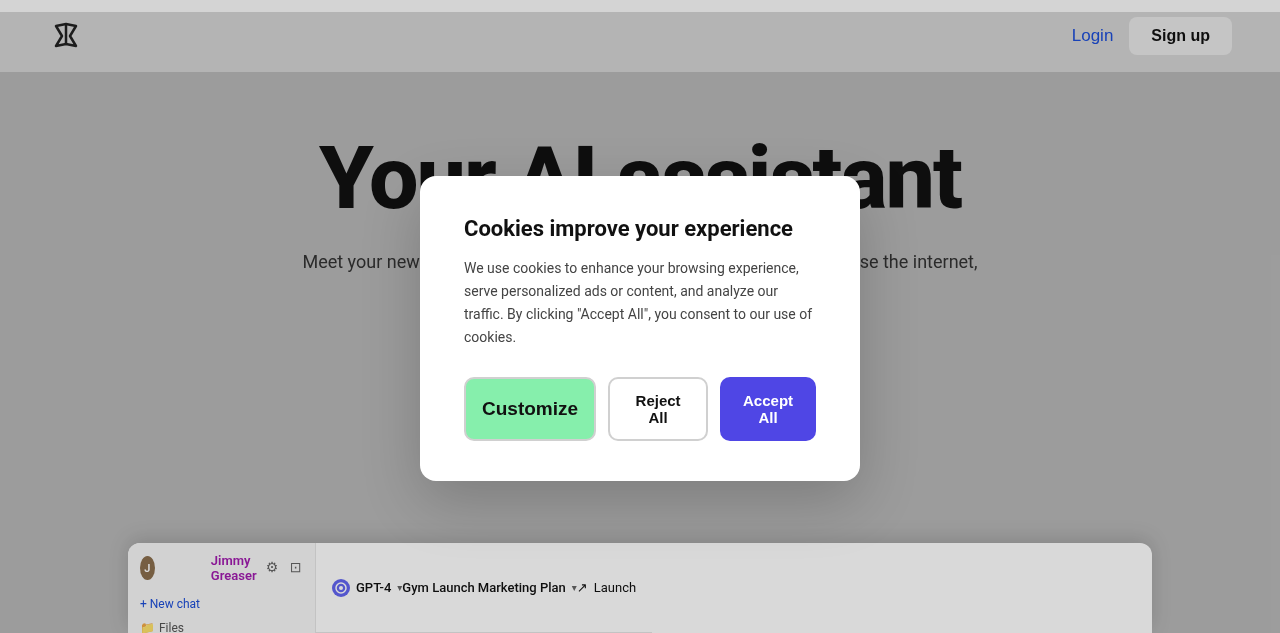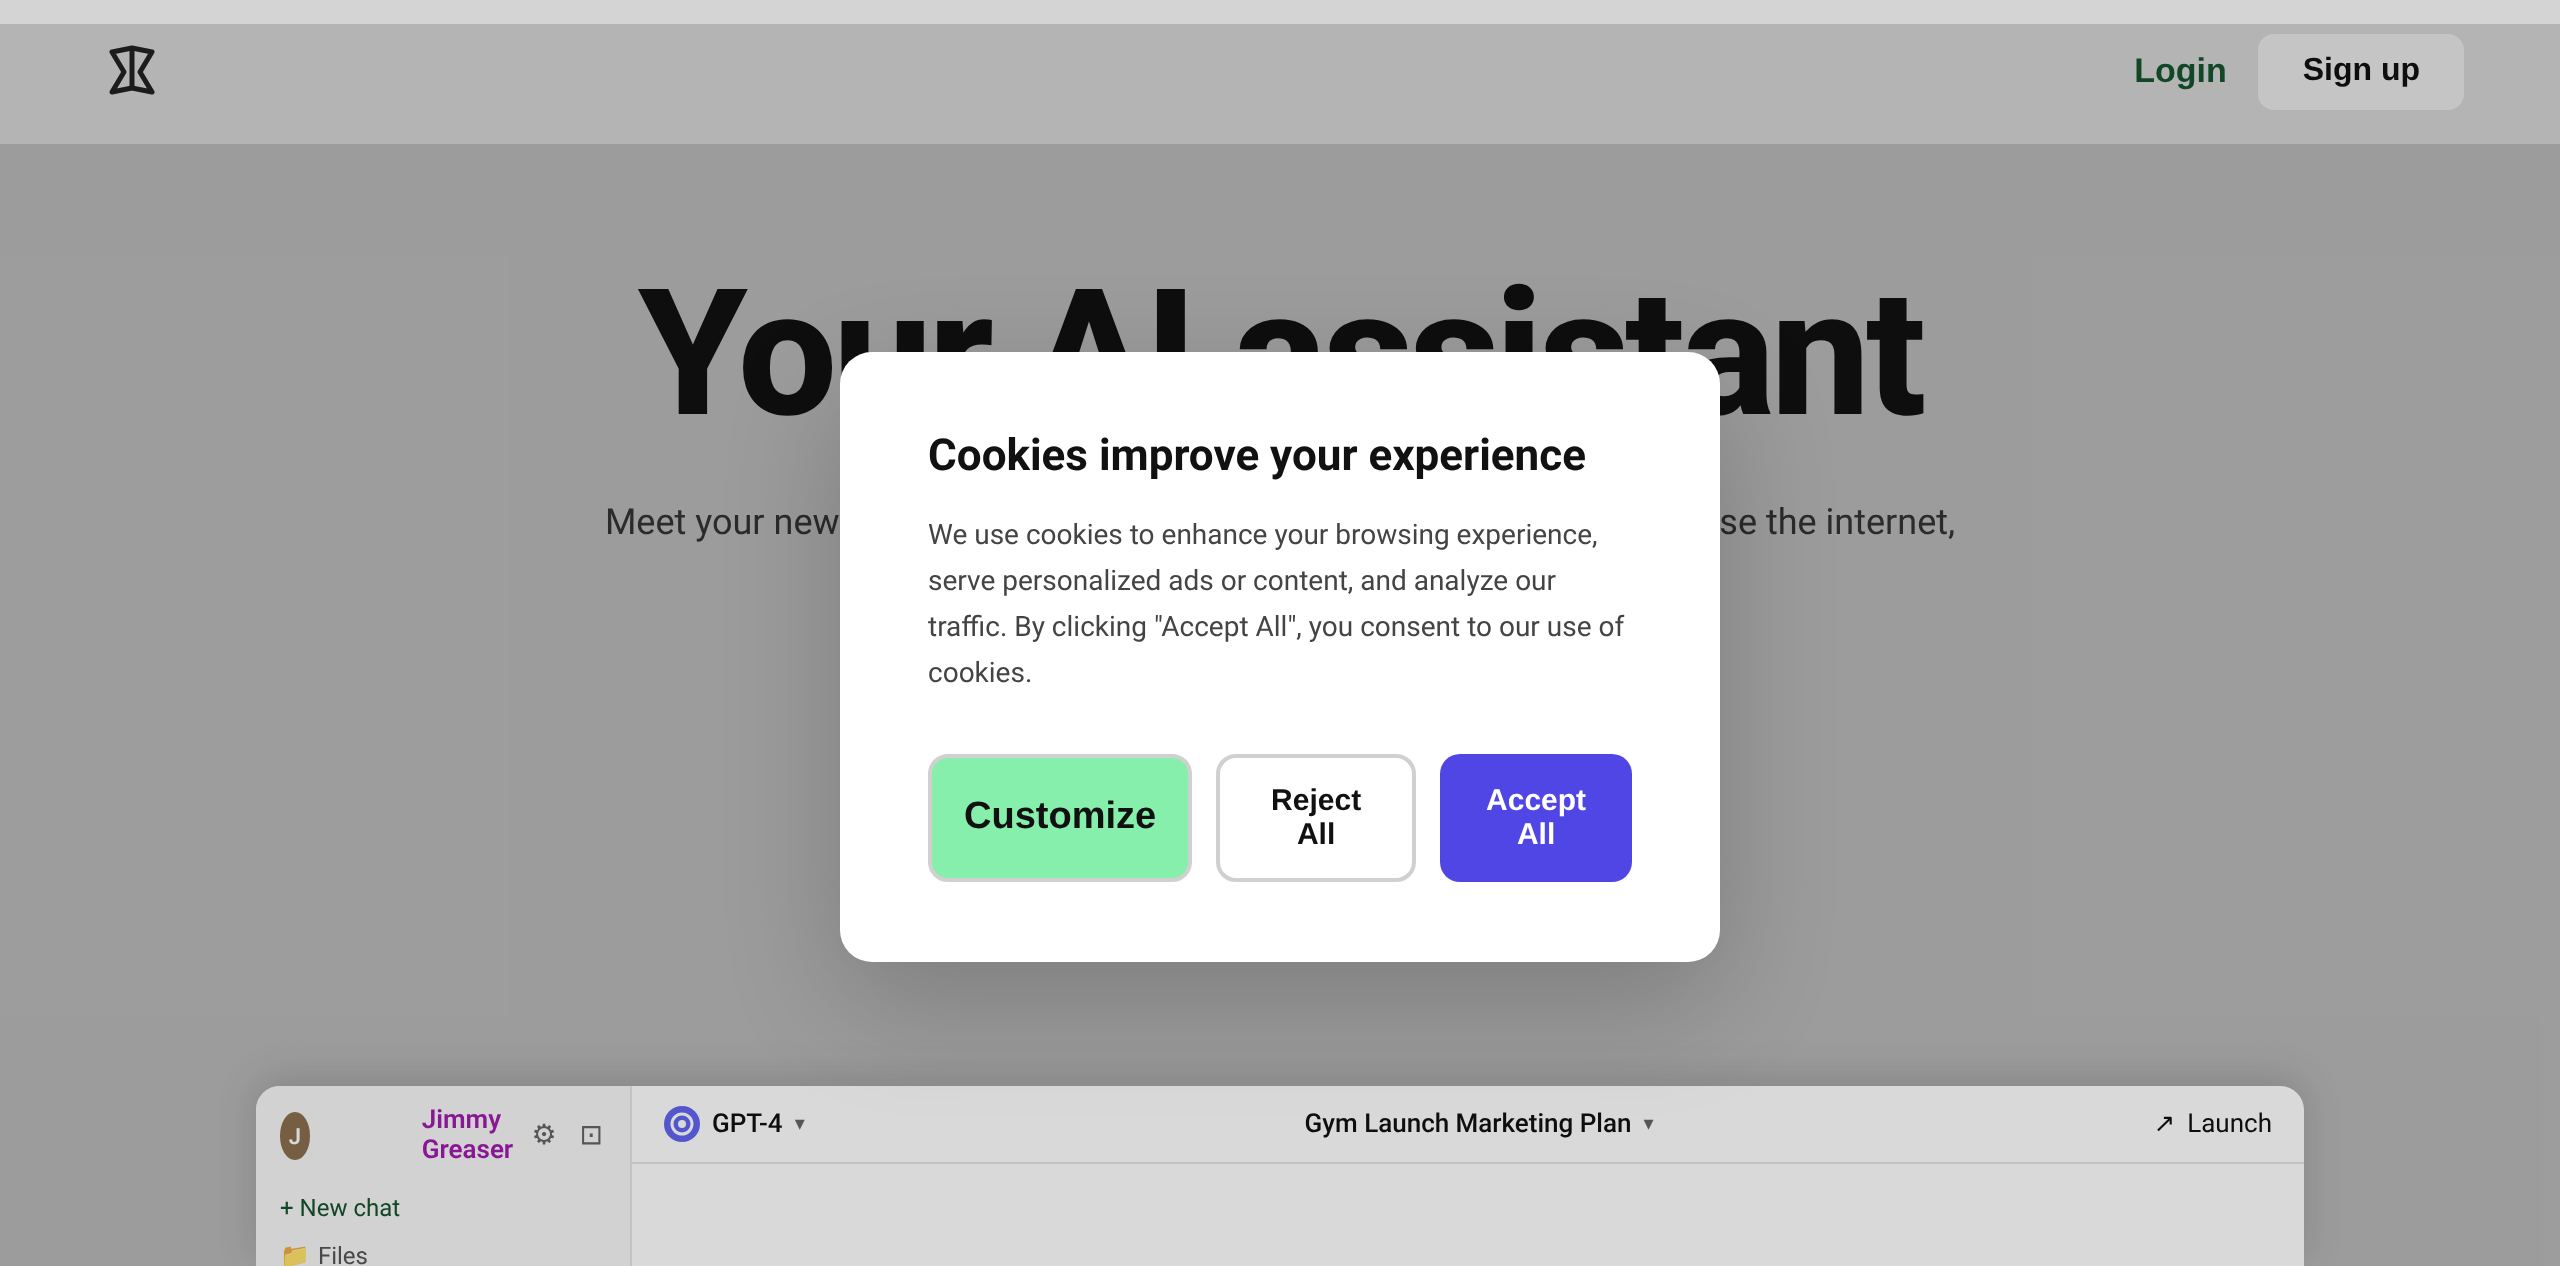--- a/index.html
+++ b/index.html
@@ -54,25 +54,25 @@
     }
 
     .nav-actions {
       display: flex;
       align-items: center;
       gap: 16px;
     }
 
     .login-btn {
       font-size: 17px;
-      color: #14532d;
+      color: #1d4ed8;
       background: none;
       border: none;
       cursor: pointer;
-      font-weight: 700;
+      font-weight: 400;
     }
 
     .signup-btn {
       font-size: 16px;
       color: #111;
       background-color: #e8e8e8;
       border: none;
       border-radius: 8px;
       padding: 10px 22px;
       cursor: pointer;
@@ -202,38 +202,38 @@
       color: #666;
       font-size: 14px;
       cursor: pointer;
     }
 
     .new-chat-btn {
       display: flex;
       align-items: center;
       gap: 4px;
       font-size: 12px;
-      color: #14532d;
+      color: #1d4ed8;
       cursor: pointer;
       padding: 4px 0;
     }
 
     .files-row {
       display: flex;
       align-items: center;
       gap: 4px;
       font-size: 12px;
       color: #555;
       margin-top: 6px;
     }
 
     .chat-main {
       flex: 1;
       display: flex;
-      flex-direction: column;
+      flex-direction: row;
     }
 
     .chat-header {
       display: flex;
       align-items: center;
       justify-content: space-between;
       padding: 10px 16px;
       border-bottom: 1px solid #e5e5e5;
     }
 

